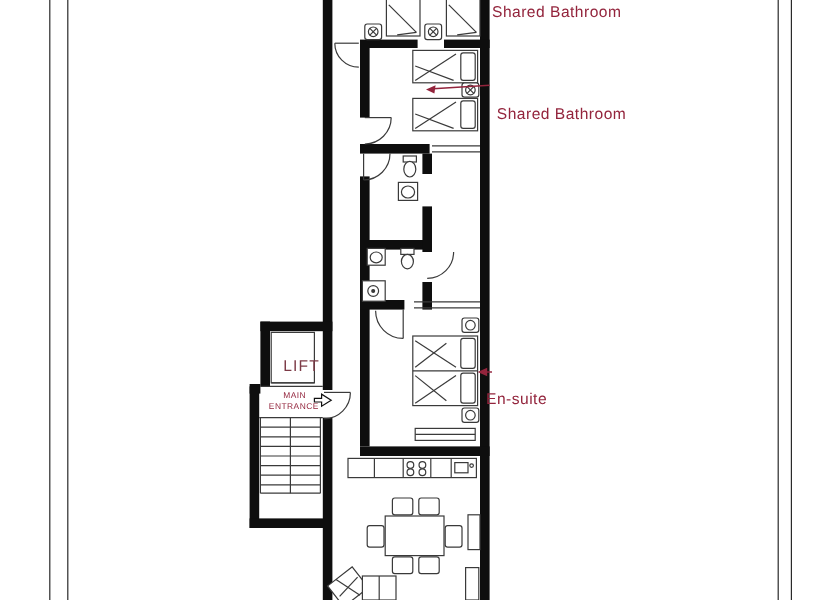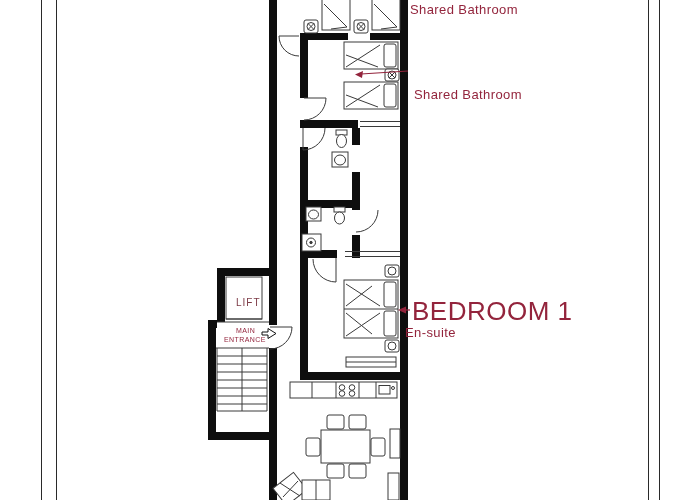--- a/index.html
+++ b/index.html
@@ -4,21 +4,21 @@
 <style>
   html,body{margin:0;padding:0;background:#fff;}
   .sheet{position:relative;width:700px;height:500px;background:#fff;overflow:hidden;
          font-family:"Liberation Sans",sans-serif;}
   .border-line{position:absolute;top:0;bottom:0;width:1px;background:#2a2a2a;}
   svg{position:absolute;left:0;top:0;}
   .lbl{position:absolute;color:var(--label-red,#93243c);white-space:nowrap;line-height:1;}
   .lbl-big{font-size:26px;letter-spacing:0.5px;font-weight:400;}
   .lbl-sub{font-size:13px;letter-spacing:0.4px;}
   .lbl-tiny{font-size:7px;letter-spacing:0.4px;}
-  .lbl-lift{font-size:10px;letter-spacing:1px;color:#7c3a46;}
+  .lbl-lift{font-size:13px;letter-spacing:1px;color:#7c3a46;}
 </style>
 </head>
 <body>
 
 <div class="sheet">
 
   <div class="border-line" style="left:41px"></div>
   <div class="border-line" style="left:56px"></div>
   <div class="border-line" style="left:648px"></div>
   <div class="border-line" style="left:659px"></div>
@@ -206,21 +206,20 @@
       <polygon points="355,74.5 363,71 362,78" fill="#93243c"></polygon>
       <line x1="410" y1="310" x2="404" y2="310" stroke="#93243c" stroke-width="1.2"></line>
       <polygon points="398,310 406,306.5 406,313.5" fill="#93243c"></polygon>
     </g>
   </svg>
 
   <div class="lbl lbl-sub" style="left:410px;top:3px">Shared Bathroom</div>
 
   <div class="lbl lbl-sub" style="left:414px;top:88px">Shared Bathroom</div>
 
-  <div class="lbl lbl-big" style="left:412px;top:298px">BEDROOM 1</div>
   <div class="lbl lbl-sub" style="left:405px;top:326px">En-suite</div>
 
   <div class="lbl lbl-lift" style="left:236px;top:298px">LIFT</div>
 
   <div class="lbl lbl-tiny" style="left:236px;top:327px">MAIN</div>
   <div class="lbl lbl-tiny" style="left:224px;top:336px">ENTRANCE</div>
 
 </div>
 
 </body></html>

